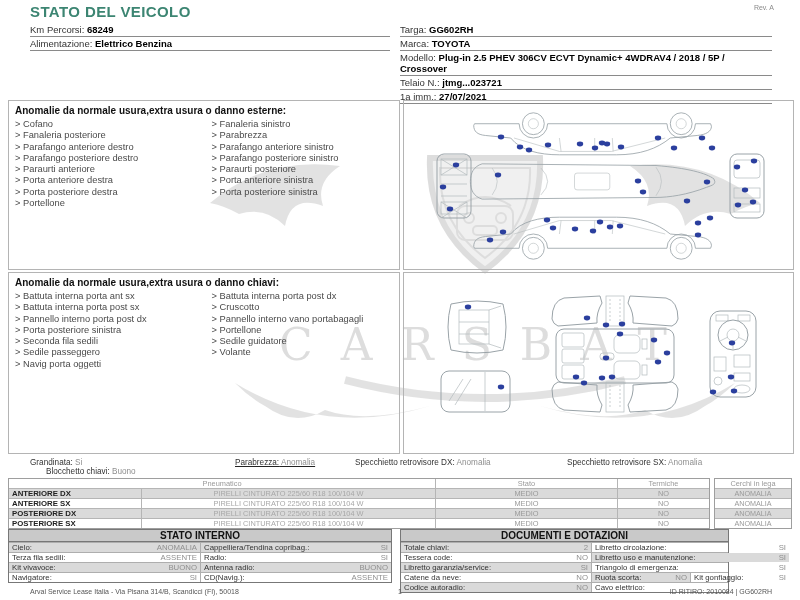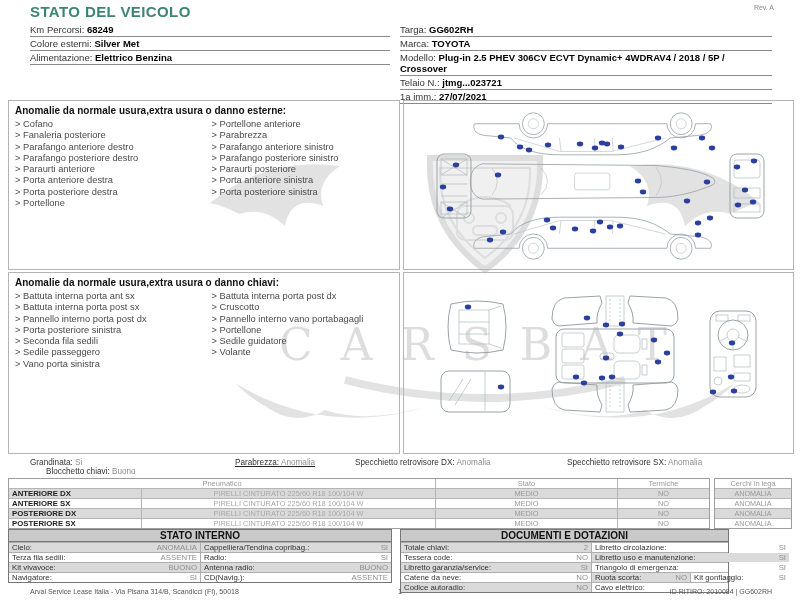--- a/index.html
+++ b/index.html
@@ -101,21 +101,20 @@
       <text x="282" y="212" text-anchor="middle" font-family="DejaVu Serif, serif" font-size="44" letter-spacing="28" fill="#bcbcbc">CARSBAT</text>
       <path d="M140,232 Q280,268 420,232" fill="none" stroke="#c6c6c6" stroke-width="8"></path>
     </svg>
   </div>
 
   <div class="abs z title">STATO DEL VEICOLO</div>
   <div class="abs z rev">Rev. A</div>
 
   <div class="abs z info" style="left:30px;top:23px;width:360px;">
     <div class="row"><span class="lab">Km Percorsi:</span> <span class="val">68249</span></div>
-    <div class="row"><span class="lab">Colore esterni:</span> <span class="val">Silver Met</span></div>
     <div class="row"><span class="lab">Alimentazione:</span> <span class="val">Elettrico Benzina</span></div>
   </div>
 
   <div class="abs z info" style="left:400px;top:23px;width:372px;">
     <div class="row"><span class="lab">Targa:</span> <span class="val">GG602RH</span></div>
     <div class="row"><span class="lab">Marca:</span> <span class="val">TOYOTA</span></div>
     <div class="row"><span class="lab">Modello:</span> <span class="val">Plug-in 2.5 PHEV 306CV ECVT Dynamic+ 4WDRAV4 / 2018 / 5P / Crossover</span></div>
     <div class="row"><span class="lab">Telaio N.:</span> <span class="val">jtmg...023721</span></div>
     <div class="row"><span class="lab">1a imm.:</span> <span class="val">27/07/2021</span></div>
   </div>
@@ -127,21 +126,21 @@
         <li>Cofano</li>
         <li>Fanaleria posteriore</li>
         <li>Parafango anteriore destro</li>
         <li>Parafango posteriore destro</li>
         <li>Paraurti anteriore</li>
         <li>Porta anteriore destra</li>
         <li>Porta posteriore destra</li>
         <li>Portellone</li>
       </ul>
       <ul class="c2">
-        <li>Portellone anteriore</li>
+        <li>Fanaleria sinistro</li>
         <li>Parabrezza</li>
         <li>Parafango anteriore sinistro</li>
         <li>Parafango posteriore sinistro</li>
         <li>Paraurti posteriore</li>
         <li>Porta anteriore sinistra</li>
         <li>Porta posteriore sinistra</li>
       </ul>
     </div>
   </div>
 
@@ -232,21 +231,21 @@
   <div class="box z" style="left:8px;top:272px;width:390px;height:180px;">
     <div class="sec-title">Anomalie da normale usura,extra usura o danno chiavi:</div>
     <div class="cols">
       <ul class="c1">
         <li>Battuta interna porta ant sx</li>
         <li>Battuta interna porta post sx</li>
         <li>Pannello interno porta post dx</li>
         <li>Porta posteriore sinistra</li>
         <li>Seconda fila sedili</li>
         <li>Sedile passeggero</li>
-        <li>Vano porta sinistra</li>
+        <li>Navig porta oggetti</li>
       </ul>
       <ul class="c2">
         <li>Battuta interna porta post dx</li>
         <li>Cruscotto</li>
         <li>Pannello interno vano portabagagli</li>
         <li>Portellone</li>
         <li>Sedile guidatore</li>
         <li>Volante</li>
       </ul>
     </div>

